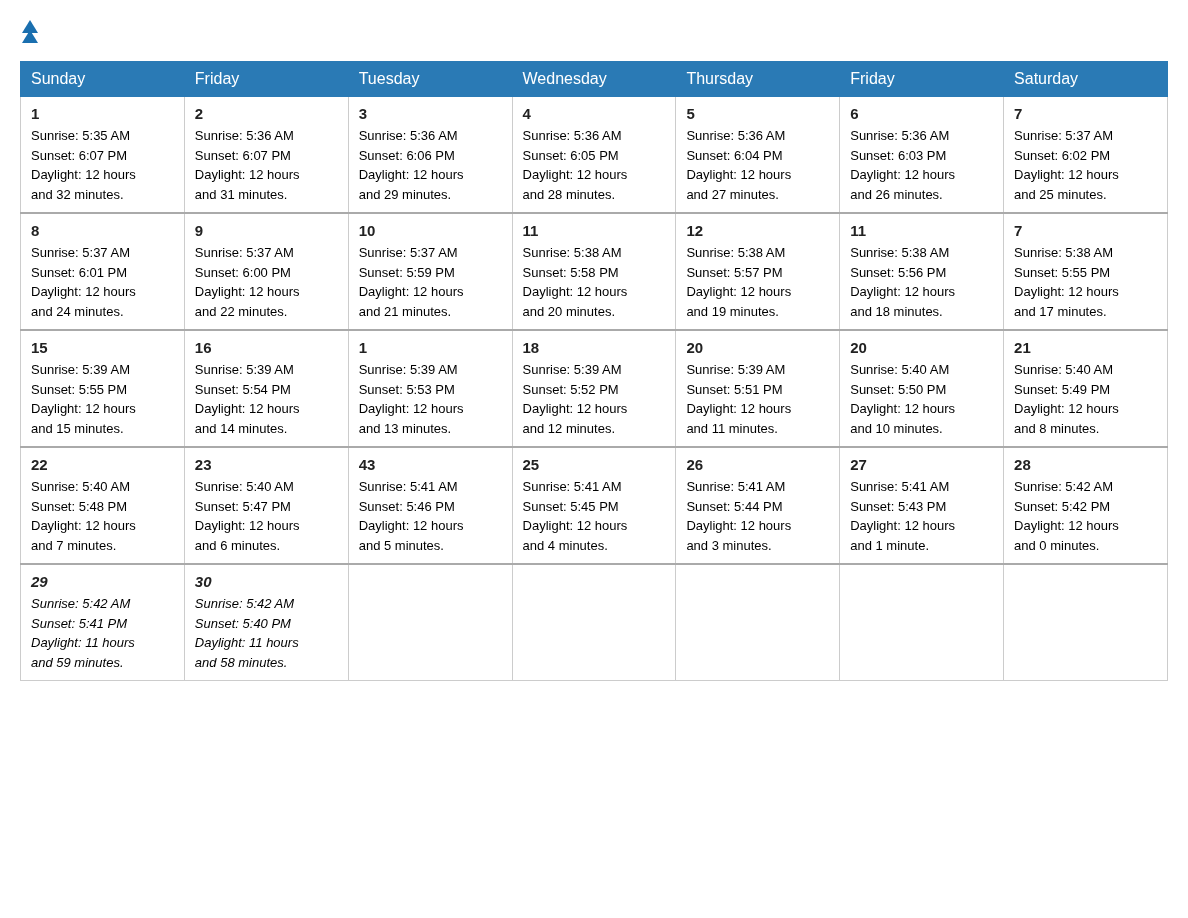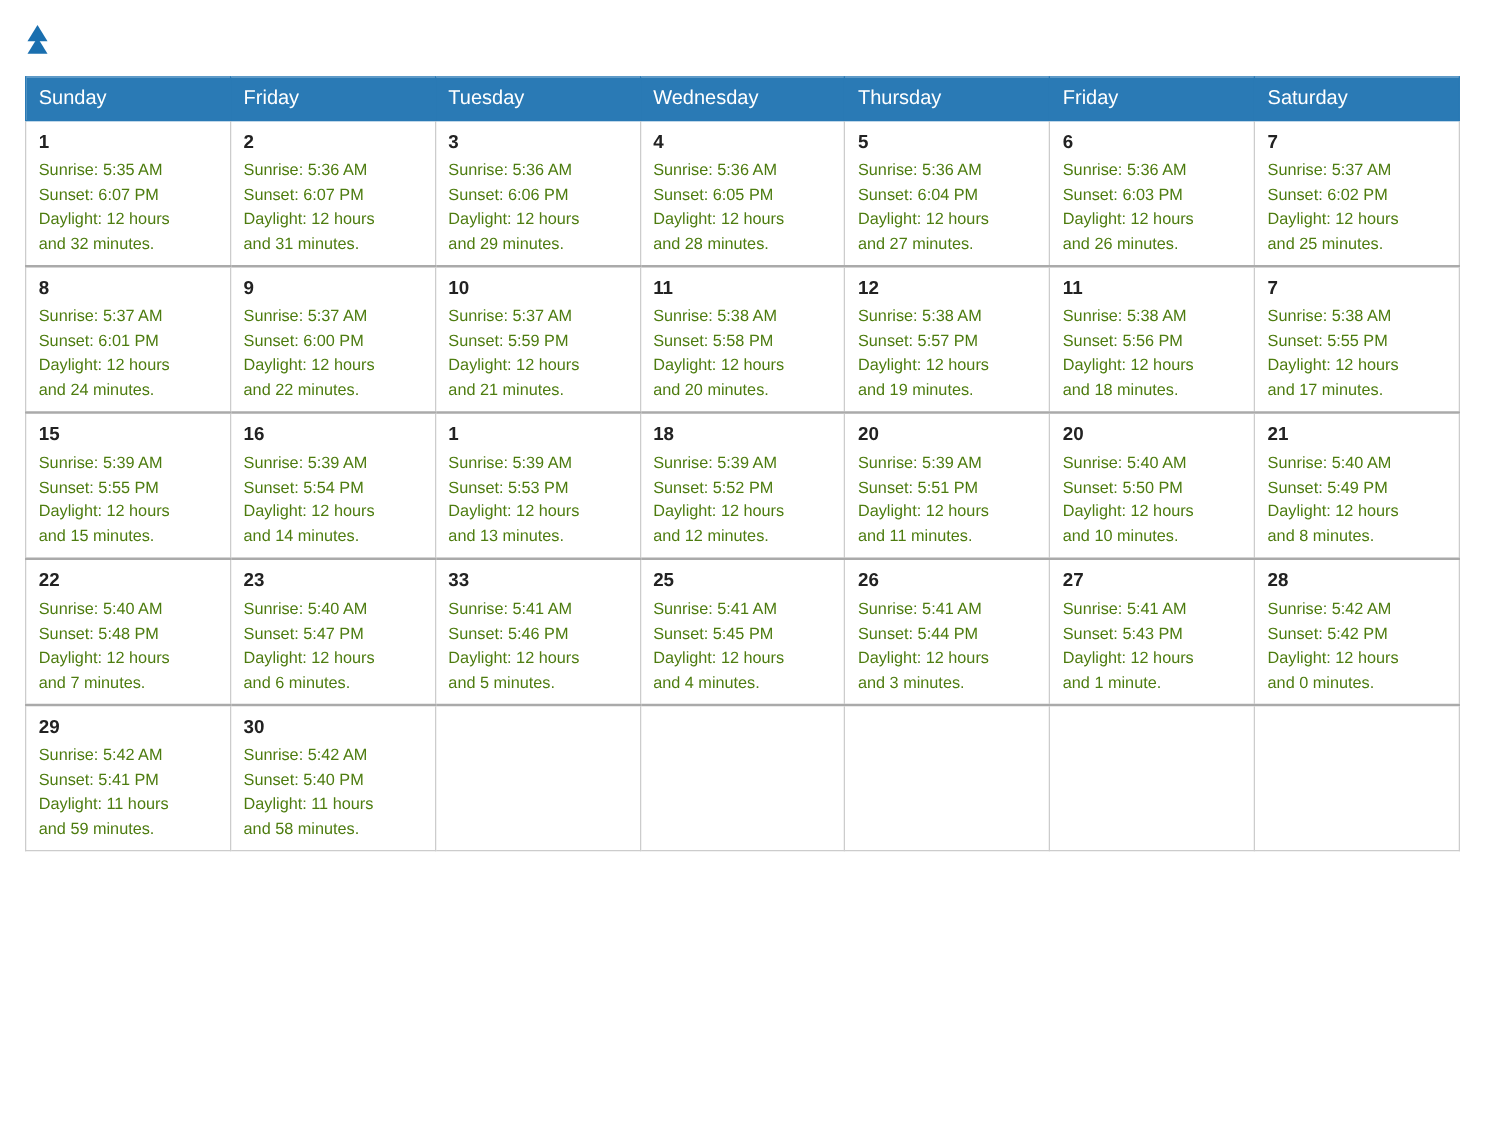--- a/index.html
+++ b/index.html
@@ -73,27 +73,28 @@
     .day-num {
       font-size: 15px;
       font-weight: bold;
       color: #222;
       display: block;
       margin-bottom: 4px;
     }
     .day-info {
       font-size: 13px;
       line-height: 1.5;
-      color: #4d7c0f;
+      color: #000000;
     }
     tr td {
       border-bottom: 2px solid #aaa;
     }
     tr:last-child td {
       border-bottom: 1px solid #ccc;
+      font-style: italic;
     }
     .logo-icon {
       display: inline-flex;
       flex-direction: column;
       align-items: center;
       margin-left: 2px;
       margin-right: 1px;
     }
     .logo-tri1 {
       width: 0; height: 0;
@@ -167,21 +168,21 @@
         <td><span class="day-num">16</span><span class="day-info">Sunrise: 5:39 AM<br>Sunset: 5:54 PM<br>Daylight: 12 hours<br>and 14 minutes.</span></td>
         <td><span class="day-num">1</span><span class="day-info">Sunrise: 5:39 AM<br>Sunset: 5:53 PM<br>Daylight: 12 hours<br>and 13 minutes.</span></td>
         <td><span class="day-num">18</span><span class="day-info">Sunrise: 5:39 AM<br>Sunset: 5:52 PM<br>Daylight: 12 hours<br>and 12 minutes.</span></td>
         <td><span class="day-num">20</span><span class="day-info">Sunrise: 5:39 AM<br>Sunset: 5:51 PM<br>Daylight: 12 hours<br>and 11 minutes.</span></td>
         <td><span class="day-num">20</span><span class="day-info">Sunrise: 5:40 AM<br>Sunset: 5:50 PM<br>Daylight: 12 hours<br>and 10 minutes.</span></td>
         <td><span class="day-num">21</span><span class="day-info">Sunrise: 5:40 AM<br>Sunset: 5:49 PM<br>Daylight: 12 hours<br>and 8 minutes.</span></td>
       </tr>
       <tr>
         <td><span class="day-num">22</span><span class="day-info">Sunrise: 5:40 AM<br>Sunset: 5:48 PM<br>Daylight: 12 hours<br>and 7 minutes.</span></td>
         <td><span class="day-num">23</span><span class="day-info">Sunrise: 5:40 AM<br>Sunset: 5:47 PM<br>Daylight: 12 hours<br>and 6 minutes.</span></td>
-        <td><span class="day-num">33</span><span class="day-info">Sunrise: 5:41 AM<br>Sunset: 5:46 PM<br>Daylight: 12 hours<br>and 5 minutes.</span></td>
+        <td><span class="day-num">43</span><span class="day-info">Sunrise: 5:41 AM<br>Sunset: 5:46 PM<br>Daylight: 12 hours<br>and 5 minutes.</span></td>
         <td><span class="day-num">25</span><span class="day-info">Sunrise: 5:41 AM<br>Sunset: 5:45 PM<br>Daylight: 12 hours<br>and 4 minutes.</span></td>
         <td><span class="day-num">26</span><span class="day-info">Sunrise: 5:41 AM<br>Sunset: 5:44 PM<br>Daylight: 12 hours<br>and 3 minutes.</span></td>
         <td><span class="day-num">27</span><span class="day-info">Sunrise: 5:41 AM<br>Sunset: 5:43 PM<br>Daylight: 12 hours<br>and 1 minute.</span></td>
         <td><span class="day-num">28</span><span class="day-info">Sunrise: 5:42 AM<br>Sunset: 5:42 PM<br>Daylight: 12 hours<br>and 0 minutes.</span></td>
       </tr>
       <tr>
         <td><span class="day-num">29</span><span class="day-info">Sunrise: 5:42 AM<br>Sunset: 5:41 PM<br>Daylight: 11 hours<br>and 59 minutes.</span></td>
         <td><span class="day-num">30</span><span class="day-info">Sunrise: 5:42 AM<br>Sunset: 5:40 PM<br>Daylight: 11 hours<br>and 58 minutes.</span></td>
         <td class="empty"></td>
         <td class="empty"></td>

